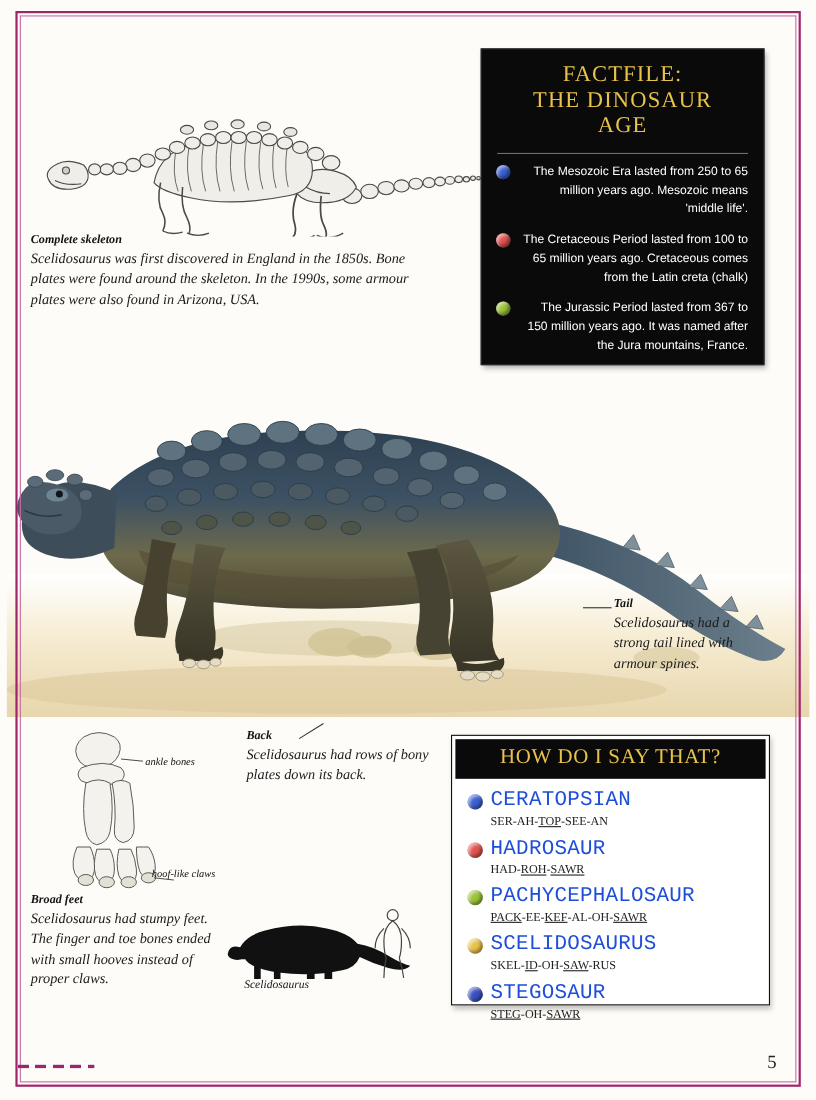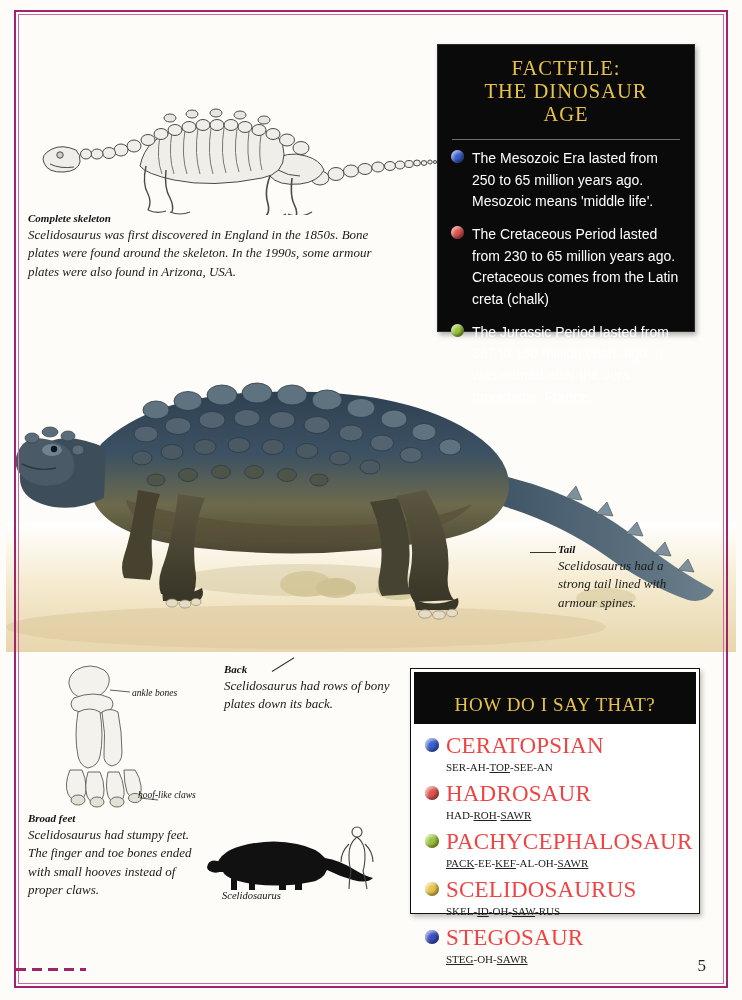--- a/index.html
+++ b/index.html
@@ -112,62 +112,63 @@
   .ff-bullet {
     flex: 0 0 auto;
     width: 13px; height: 13px;
     border-radius: 50%;
     margin-top: 2px;
     box-shadow: inset -2px -2px 3px rgba(0,0,0,.45), inset 2px 2px 3px rgba(255,255,255,.55);
   }
   .ff-text {
     color: #ffffff;
     font-family: "Liberation Sans", sans-serif;
-    font-size: 14px;
+    font-size: 11px;
     line-height: 1.55;
+    text-align: right;
   }
 
   
   #saythat {
     position: absolute;
     left: 410px; top: 668px;
     width: 290px; height: 246px;
     background: #ffffff;
     border: 1px solid #111;
     box-shadow: 2px 3px 5px rgba(0,0,0,.25);
   }
   #saythat .st-head {
     background: #0a0a0a;
     color: #e8c24a;
     font-family: "Liberation Serif", serif;
     text-align: center;
     font-size: 19px;
     letter-spacing: .6px;
-    padding: 22px 0 8px;
+    padding: 6px 0 8px;
     margin: 3px 3px 0;
   }
   .st-list { padding: 10px 0 0 0; }
   .st-item {
     display: flex;
     align-items: flex-start;
     gap: 7px;
     padding: 0 10px 7px 14px;
   }
   .st-bullet {
     flex: 0 0 auto;
     width: 14px; height: 14px;
     border-radius: 50%;
     margin-top: 4px;
     box-shadow: inset -2px -2px 3px rgba(0,0,0,.4), inset 2px 2px 3px rgba(255,255,255,.6);
   }
   .st-words { line-height: 1.05; }
   .st-name {
-    font-family: Liberation Serif, serif;
-    font-size: 23px;
-    color: #ef4444;
+    font-family: Liberation Mono, monospace;
+    font-size: 19px;
+    color: #1d4ed8;
     letter-spacing: .2px;
   }
   .st-say {
     font-family: "Liberation Serif", serif;
     font-size: 11px;
     color: #222;
     margin-top: 1px;
   }
   .st-say u { text-decoration: underline; text-align: center; }
 
@@ -290,21 +291,21 @@
       <span class="l2">THE DINOSAUR AGE</span>
     </div>
     <hr class="ff-rule">
 
     <div class="ff-item">
       <span class="ff-bullet" style="background:#3a5fd0"></span>
       <span class="ff-text">The Mesozoic Era lasted from 250 to 65 million years ago. Mesozoic means 'middle life'.</span>
     </div>
     <div class="ff-item">
       <span class="ff-bullet" style="background:#e0534f"></span>
-      <span class="ff-text">The Cretaceous Period lasted from 230 to 65 million years ago. Cretaceous comes from the Latin creta (chalk)</span>
+      <span class="ff-text">The Cretaceous Period lasted from 100 to 65 million years ago. Cretaceous comes from the Latin creta (chalk)</span>
     </div>
     <div class="ff-item">
       <span class="ff-bullet" style="background:#9bc33a"></span>
       <span class="ff-text">The Jurassic Period lasted from 367 to 150 million years ago. It was named after the Jura mountains, France.</span>
     </div>
   </div>
 
   <div class="art" style="left:6px; top:322px; width:730px; height:330px;">
     <svg width="730" height="330" viewBox="0 0 730 330">
       <defs>

